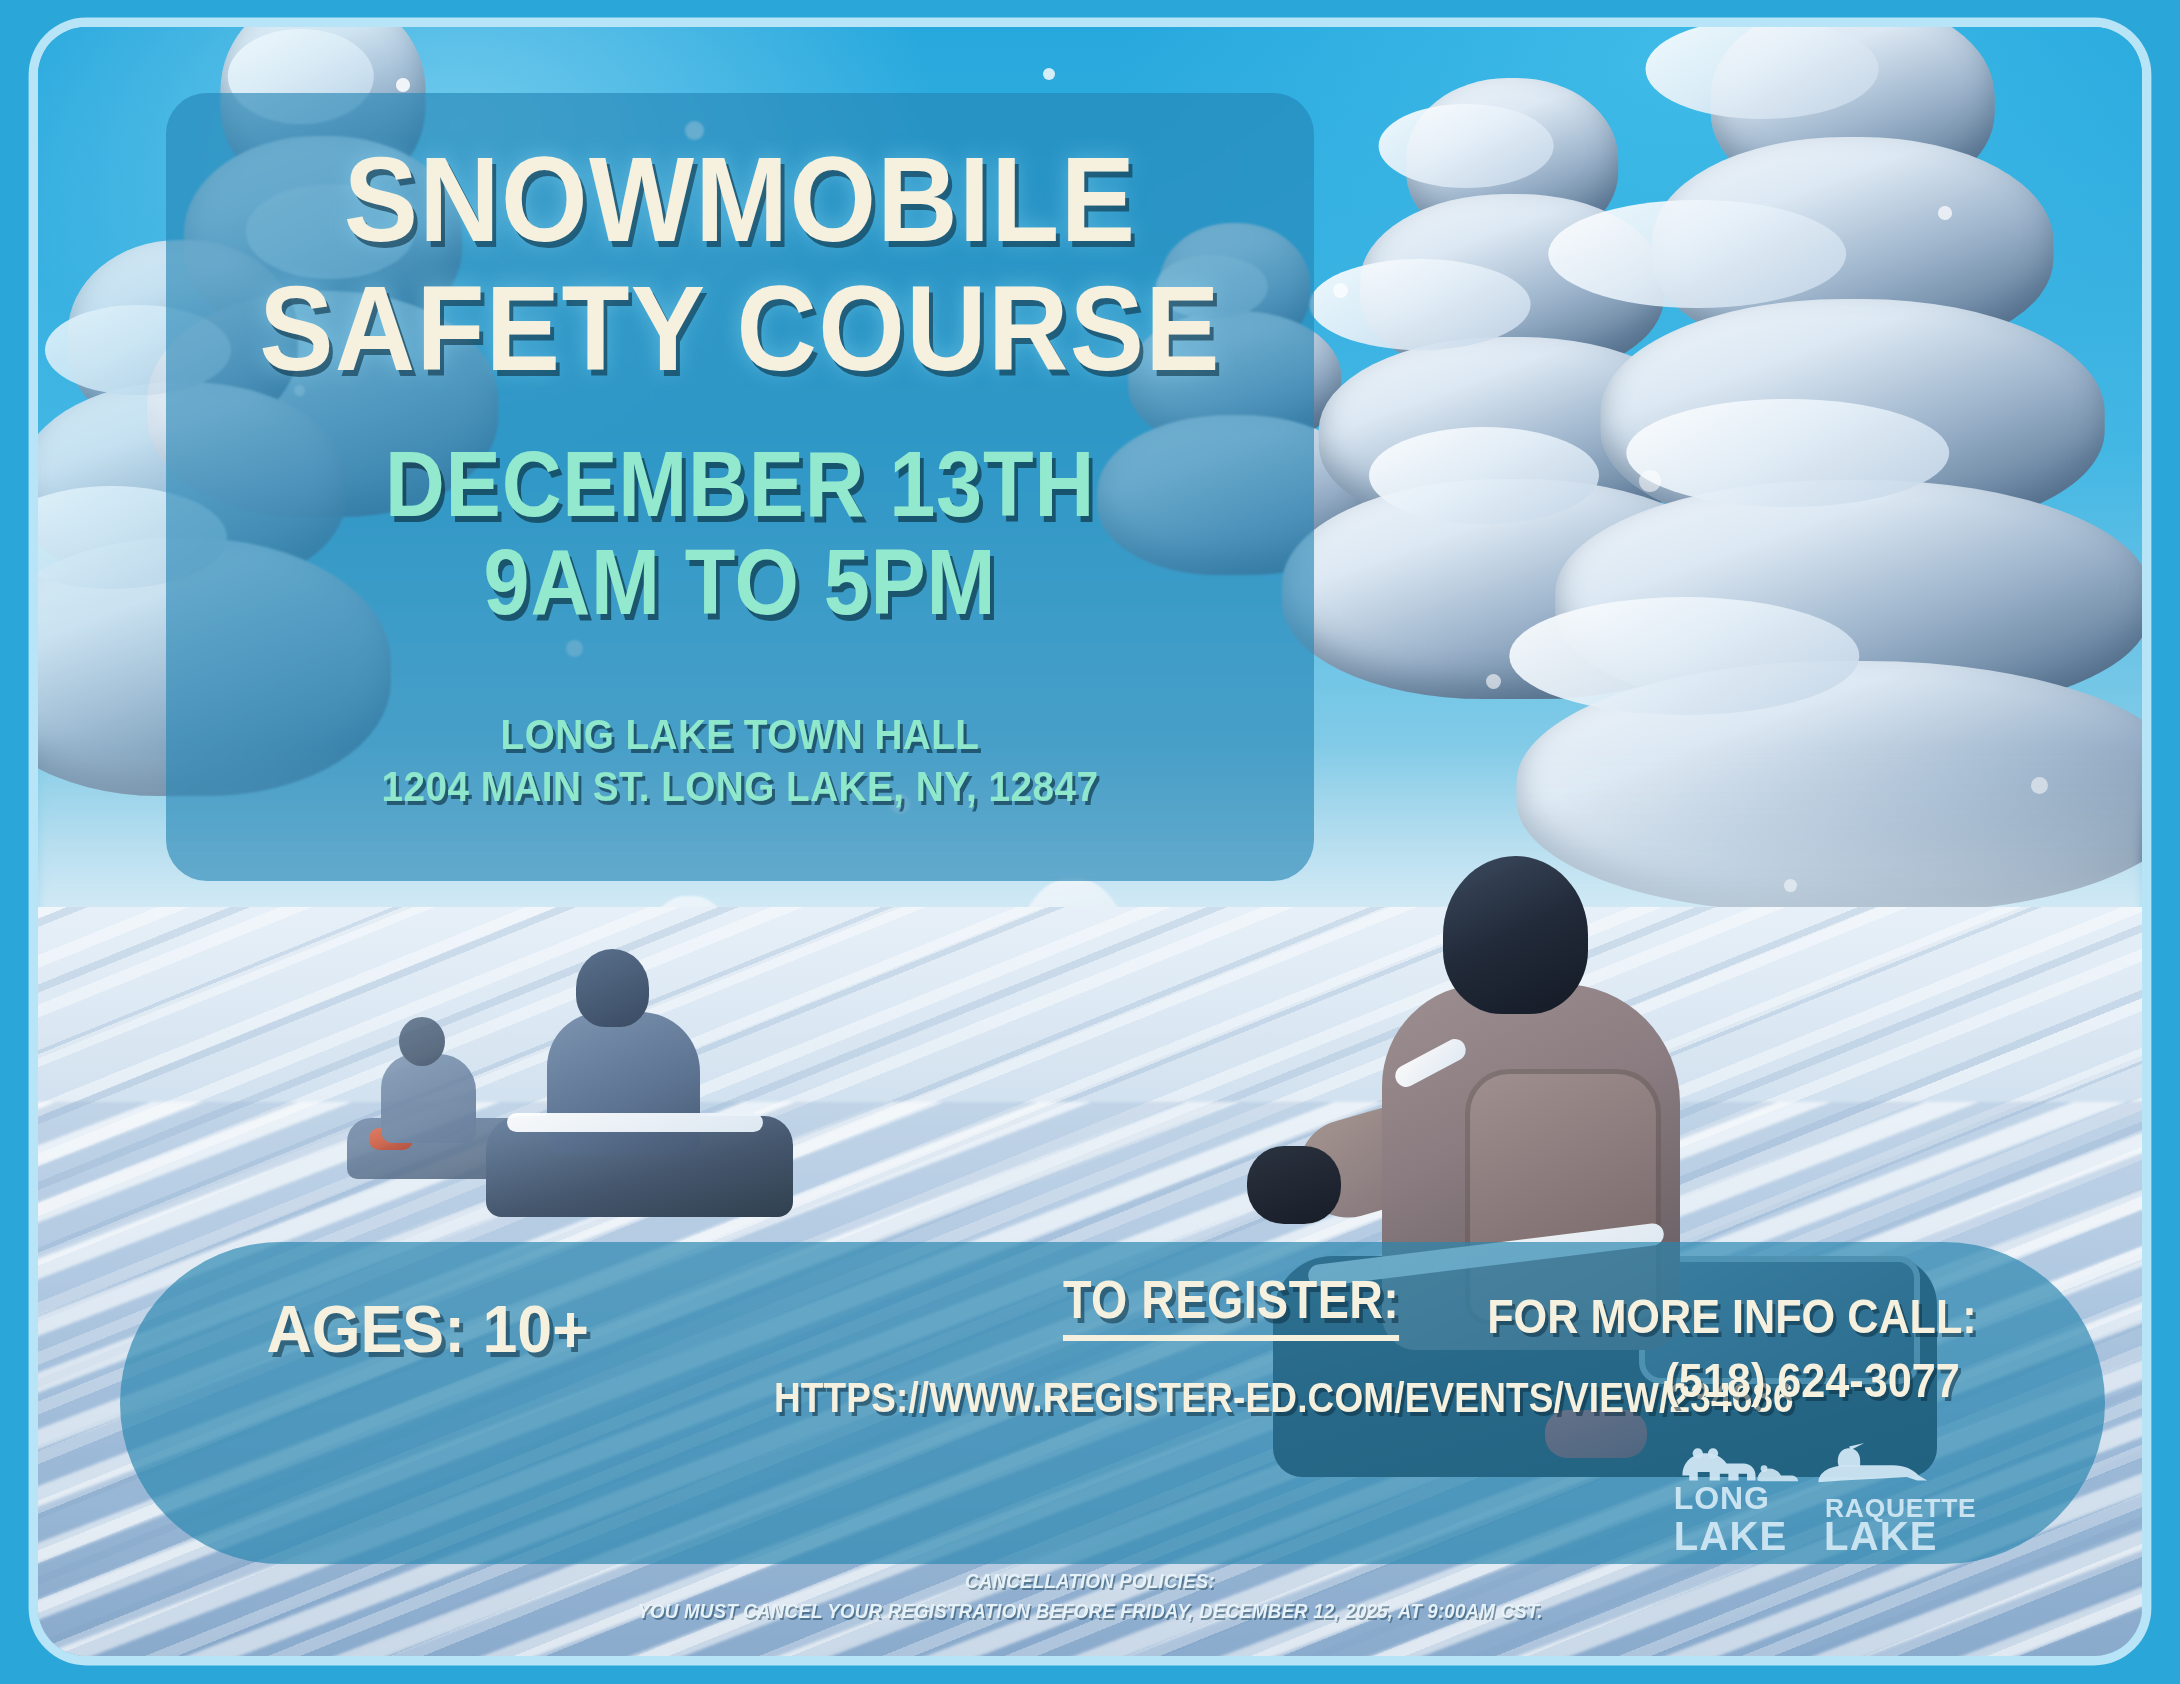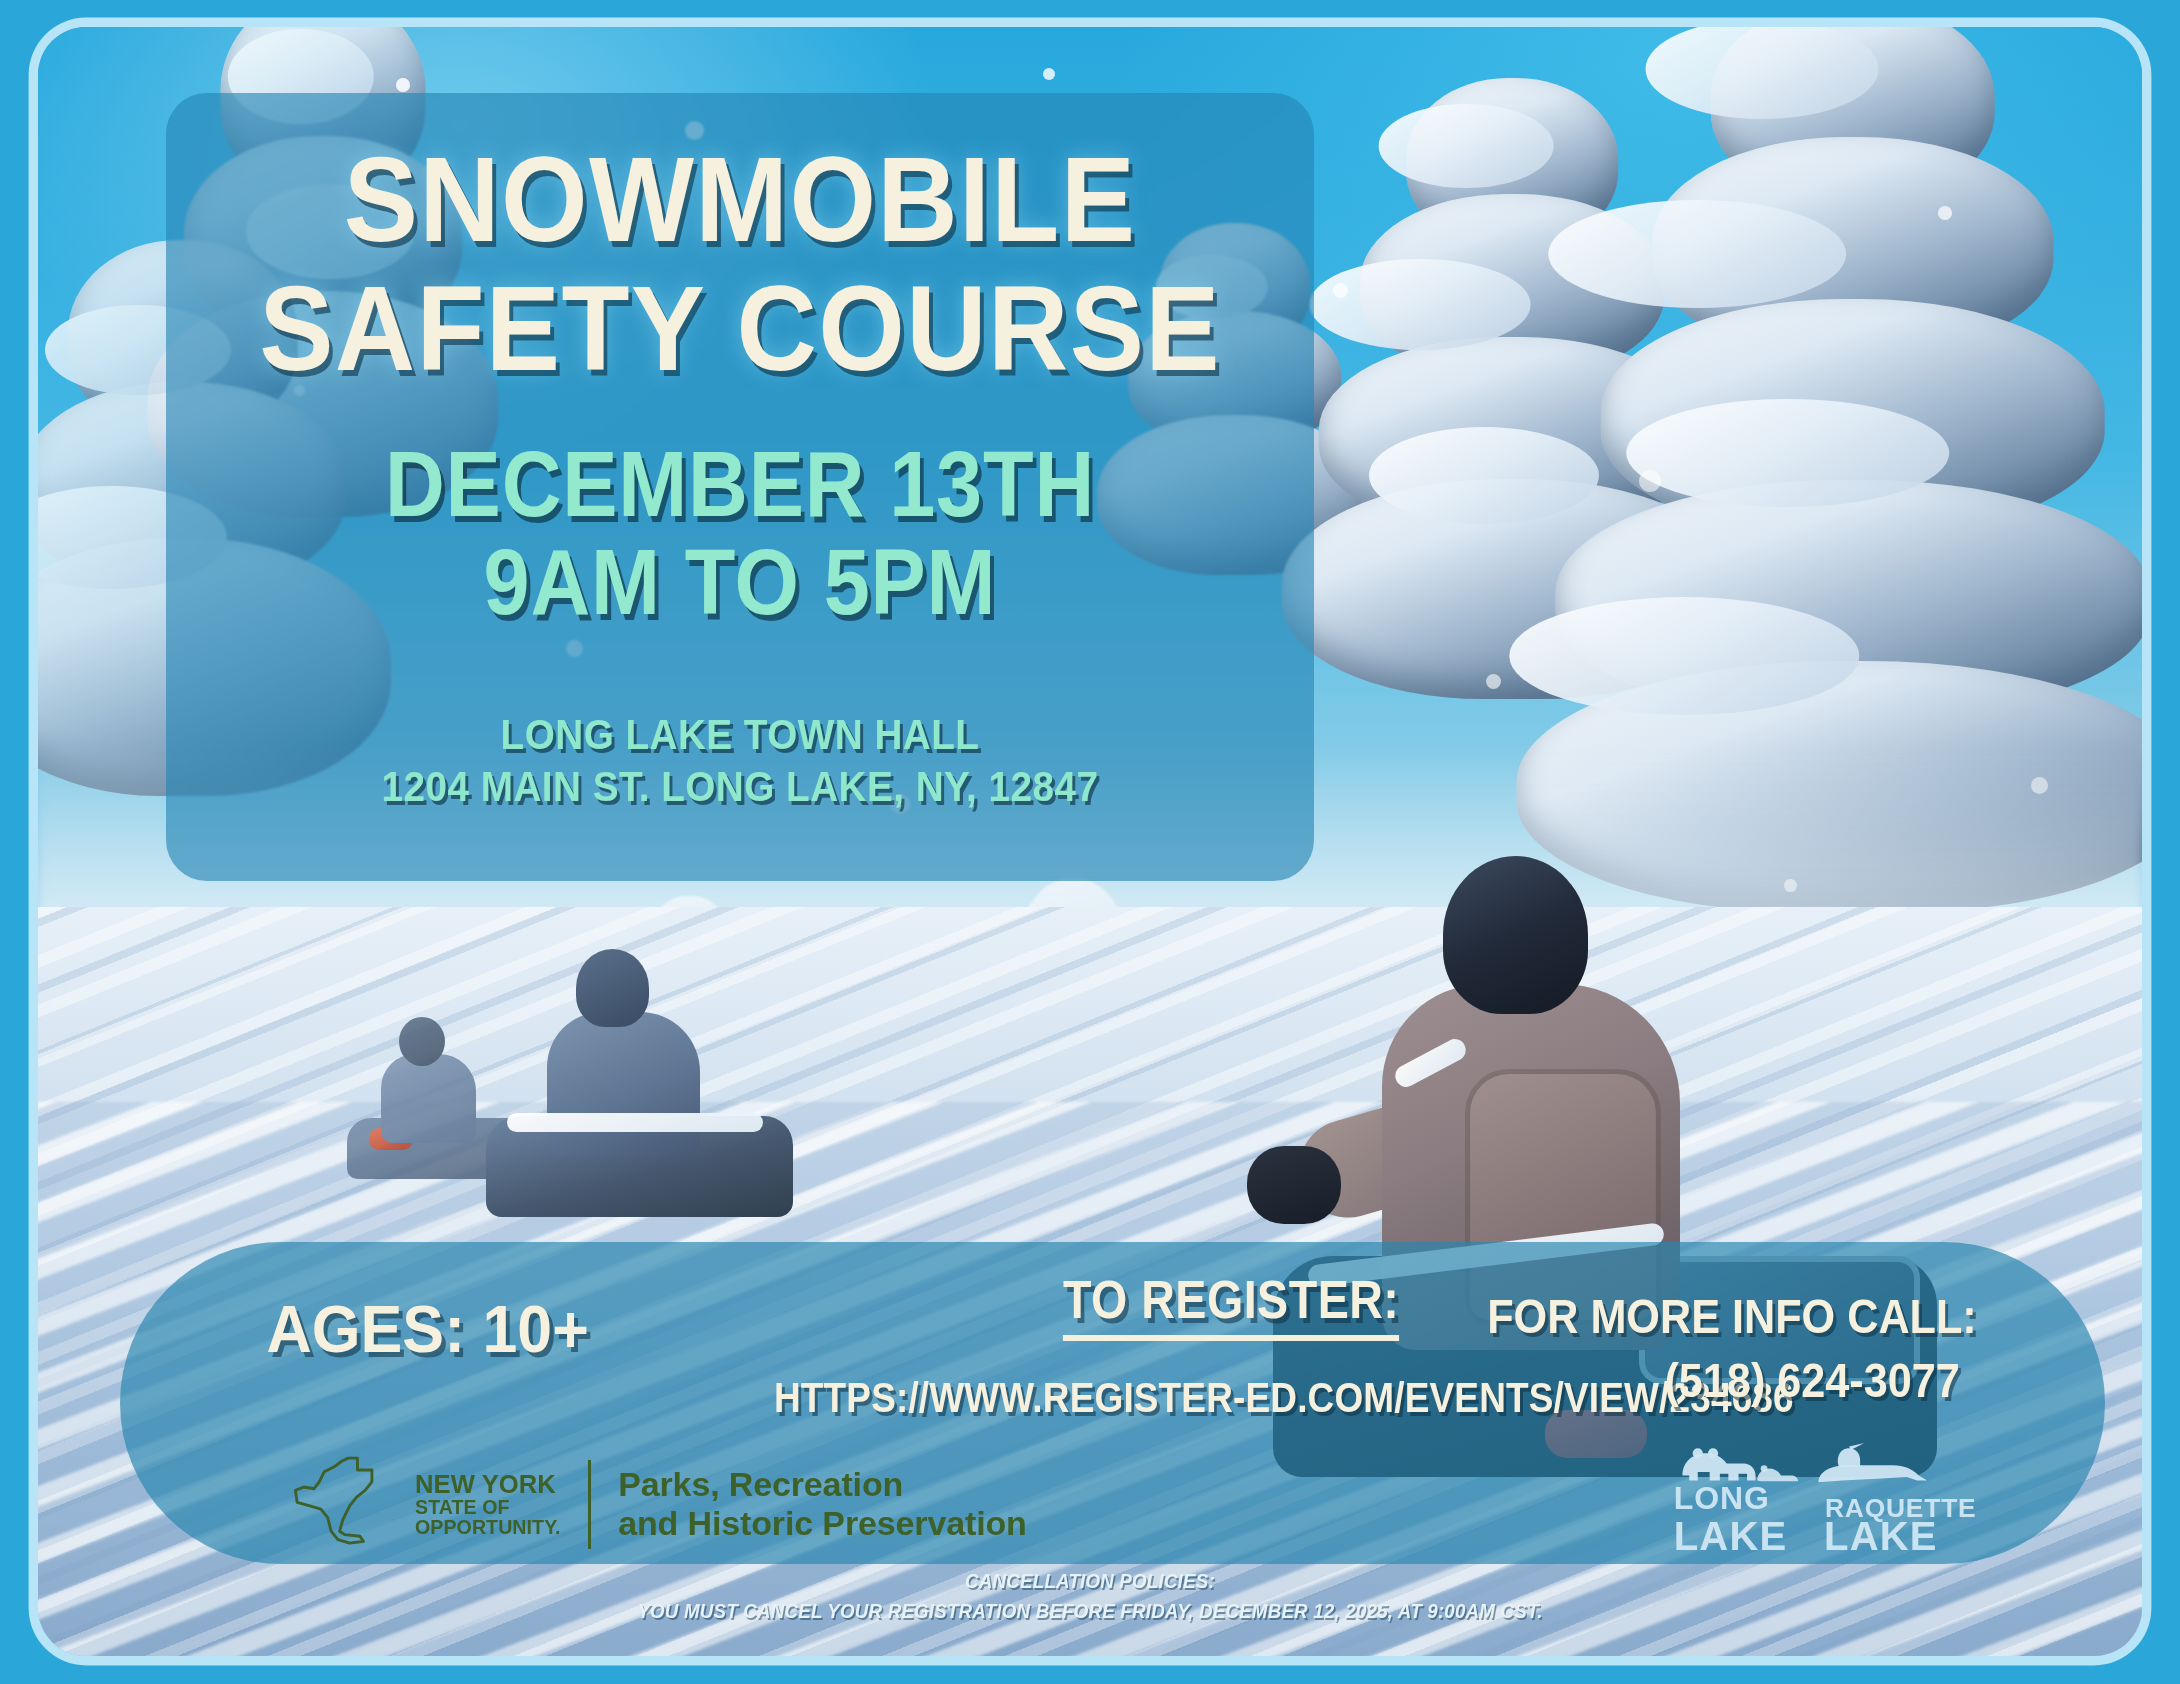--- a/index.html
+++ b/index.html
@@ -422,35 +422,20 @@
       <div id="ages">AGES: 10+</div>
 
       <div id="register-label">TO REGISTER:</div>
 
       <div id="register-url">HTTPS://WWW.REGISTER-ED.COM/EVENTS/VIEW/234686</div>
 
       <div id="call-label">FOR MORE INFO CALL:</div>
 
       <div id="call-number">(518) 624-3077</div>
 
-      <div id="nyparks-logo">
-        <svg class="ny-outline" viewBox="0 0 124 120">
-          <path d="M68 6 L79 6 L79 20 L96 20 L96 34 L88 44 L78 52 L70 62 L62 78 L58 92 L64 96 L82 98 L86 104 L70 106 L56 102 L48 92 L44 76 L36 66 L22 62 L8 58 L6 44 L16 40 L28 42 L34 34 L40 22 L52 16 L60 10 Z" fill="none" stroke="#3E6029" stroke-width="3.4" stroke-linejoin="round"></path>
-        </svg>
-        <div class="ny-words">
-          <div class="l1">NEW YORK</div>
-          <div class="l2">STATE OF</div>
-          <div class="l3">OPPORTUNITY.</div>
-        </div>
-        <div class="rule"></div>
-        <div class="agency">
-          <div>Parks, Recreation</div>
-          <div>and Historic Preservation</div>
-        </div>
-      </div>
 
       <div id="ll-logo">
         <svg viewBox="0 0 330 60" style="position:absolute;left:0;top:-5.1px;width:281px;height:51px;">
 
           <path d="M12 44 C12 28 24 18 40 18 C50 18 58 22 64 30 L84 30 C92 30 98 36 98 44 L98 50 L88 50 L88 42 L78 42 L78 50 L66 50 L66 42 L56 42 L56 50 L44 50 L44 40 L30 40 L30 50 L20 50 L20 44 Z" fill="#CFE6F3" opacity=".95"></path>
           <circle cx="30" cy="18" r="6" fill="#CFE6F3" opacity=".95"></circle>
           <circle cx="48" cy="18" r="6" fill="#CFE6F3" opacity=".95"></circle>
 
           <path d="M100 50 C100 42 106 36 114 36 C120 36 125 39 128 44 L140 44 C145 44 148 47 148 51 L104 51 Z" fill="#CFE6F3" opacity=".9"></path>
           <circle cx="108" cy="36" r="4" fill="#CFE6F3" opacity=".9"></circle>

